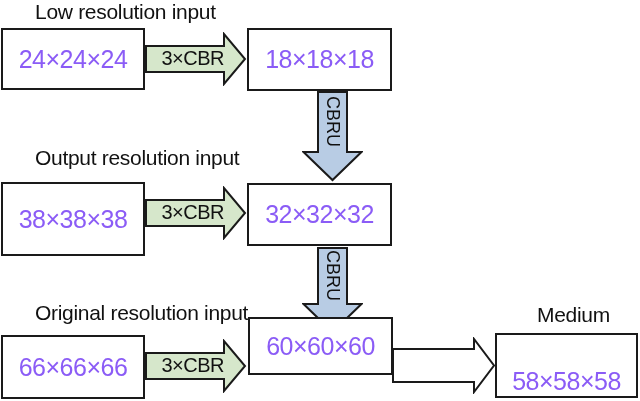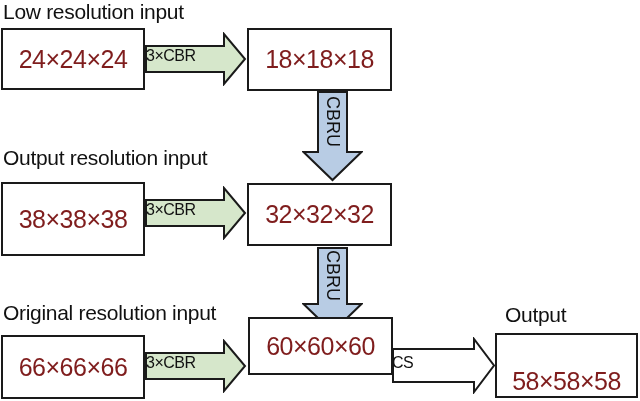--- a/index.html
+++ b/index.html
@@ -16,44 +16,45 @@
     color: #111111;
     overflow: hidden;
   }
   .heading {
     position: absolute;
     font-size: 21px;
     line-height: 23px;
     letter-spacing: -0.3px;
     color: #111111;
     white-space: nowrap;
+    margin-left: 32px;
   }
   .box {
     position: absolute;
     box-sizing: border-box;
     background: #ffffff;
     border: 2px solid #1a1a1a;
     display: flex;
     align-items: center;
     justify-content: center;
     font-size: 25px;
     letter-spacing: -0.5px;
-    color: #7f1d1d;
+    color: #8b5cf6;
     white-space: nowrap;
   }
   .arrow-svg {
     position: absolute;
     display: block;
   }
   .arrow-label {
     position: absolute;
-    font-size: 16px;
+    font-size: 20px;
     letter-spacing: -0.5px;
     color: #111111;
-    text-align: left;
+    text-align: right;
     white-space: nowrap;
   }
   .arrow-label.vertical {
     writing-mode: vertical-rl;
     text-align: center;
     display: flex;
     align-items: center;
     justify-content: center;
     font-size: 18px;
     letter-spacing: 0px;
@@ -115,21 +116,20 @@
   </svg>
   <div class="arrow-label" style="left:146px; top:354px; width:78px;">3×CBR</div>
 
   <div class="box" style="left:248px; top:317px; width:145px; height:58px;">
     <span>60×60×60</span>
   </div>
 
   <svg class="arrow-svg" style="left:392px; top:337px;" width="104" height="57" viewBox="0 0 104 57">
     <polygon points="1,12 82,12 82,2 102,28.5 82,55 82,45 1,45" stroke="#1a1a1a" stroke-width="2" fill="#ffffff"></polygon>
   </svg>
-  <div class="arrow-label" style="left:392px; top:354px; width:82px;">CS</div>
 
-  <div class="heading" style="left:505px; top:303px;">Output</div>
+  <div class="heading" style="left:505px; top:303px;">Medium</div>
 
   <div class="box" style="left:495px; top:333px; width:143px; height:65px;align-items:flex-end;">
     <span>58×58×58</span>
   </div>
 
 </div>
 
 </body></html>

